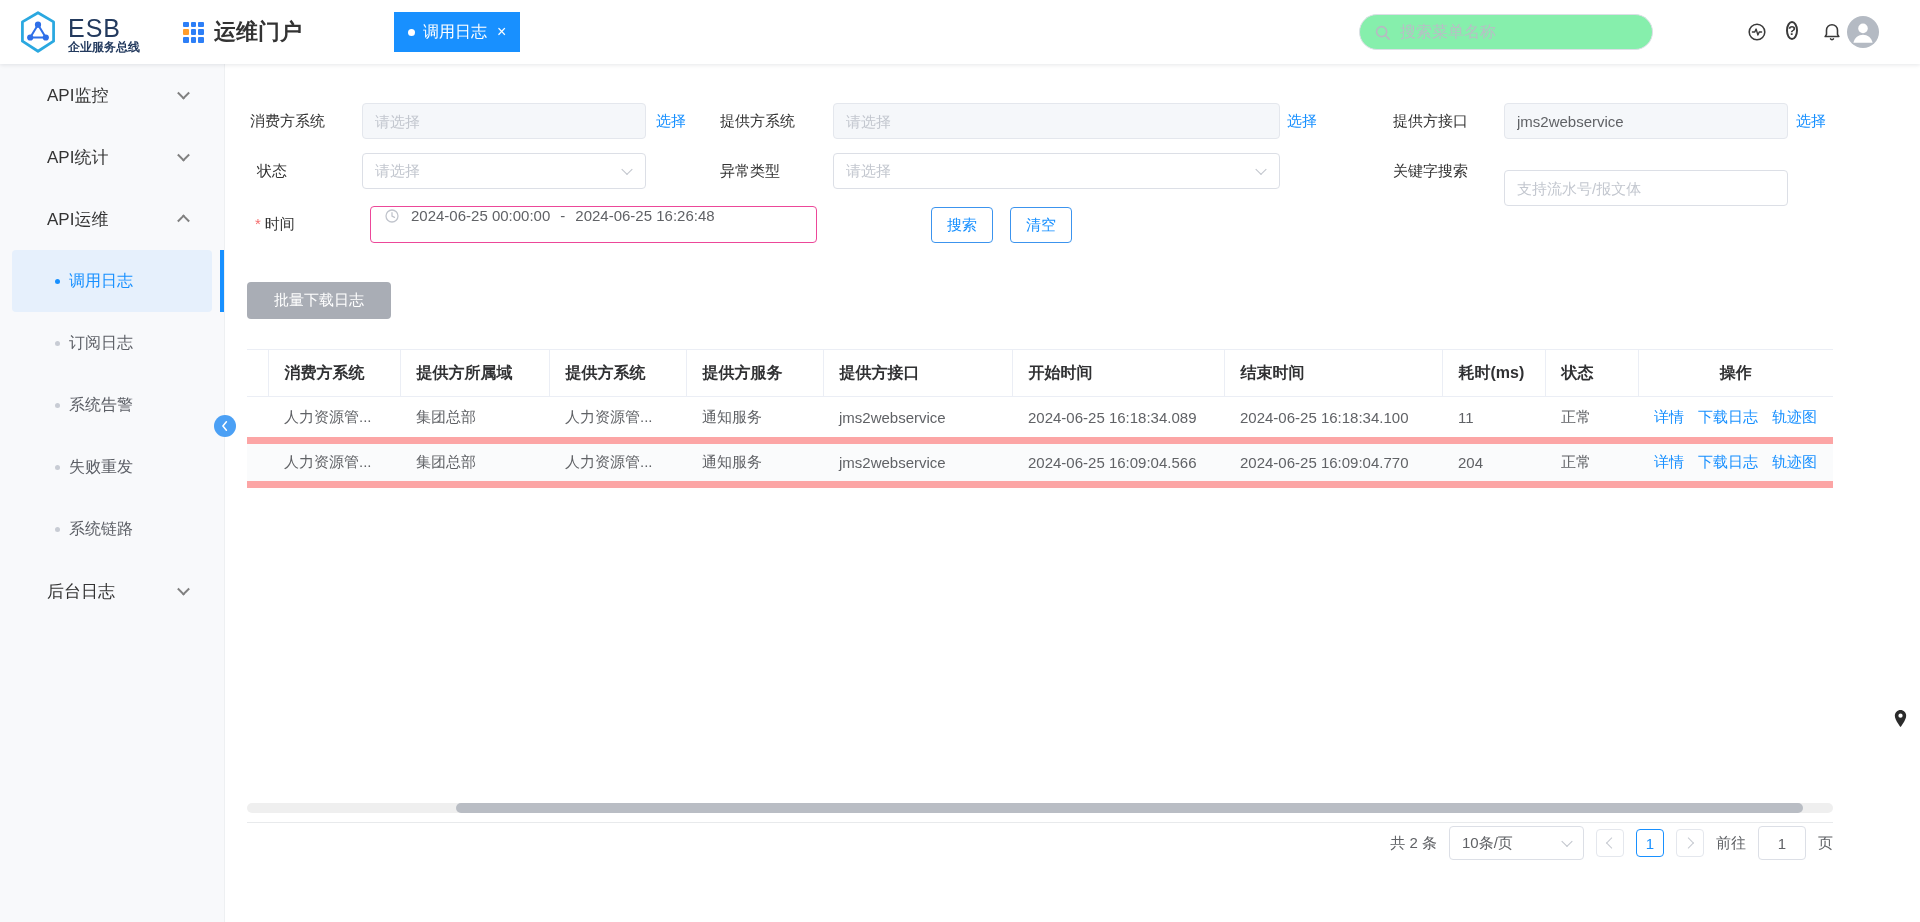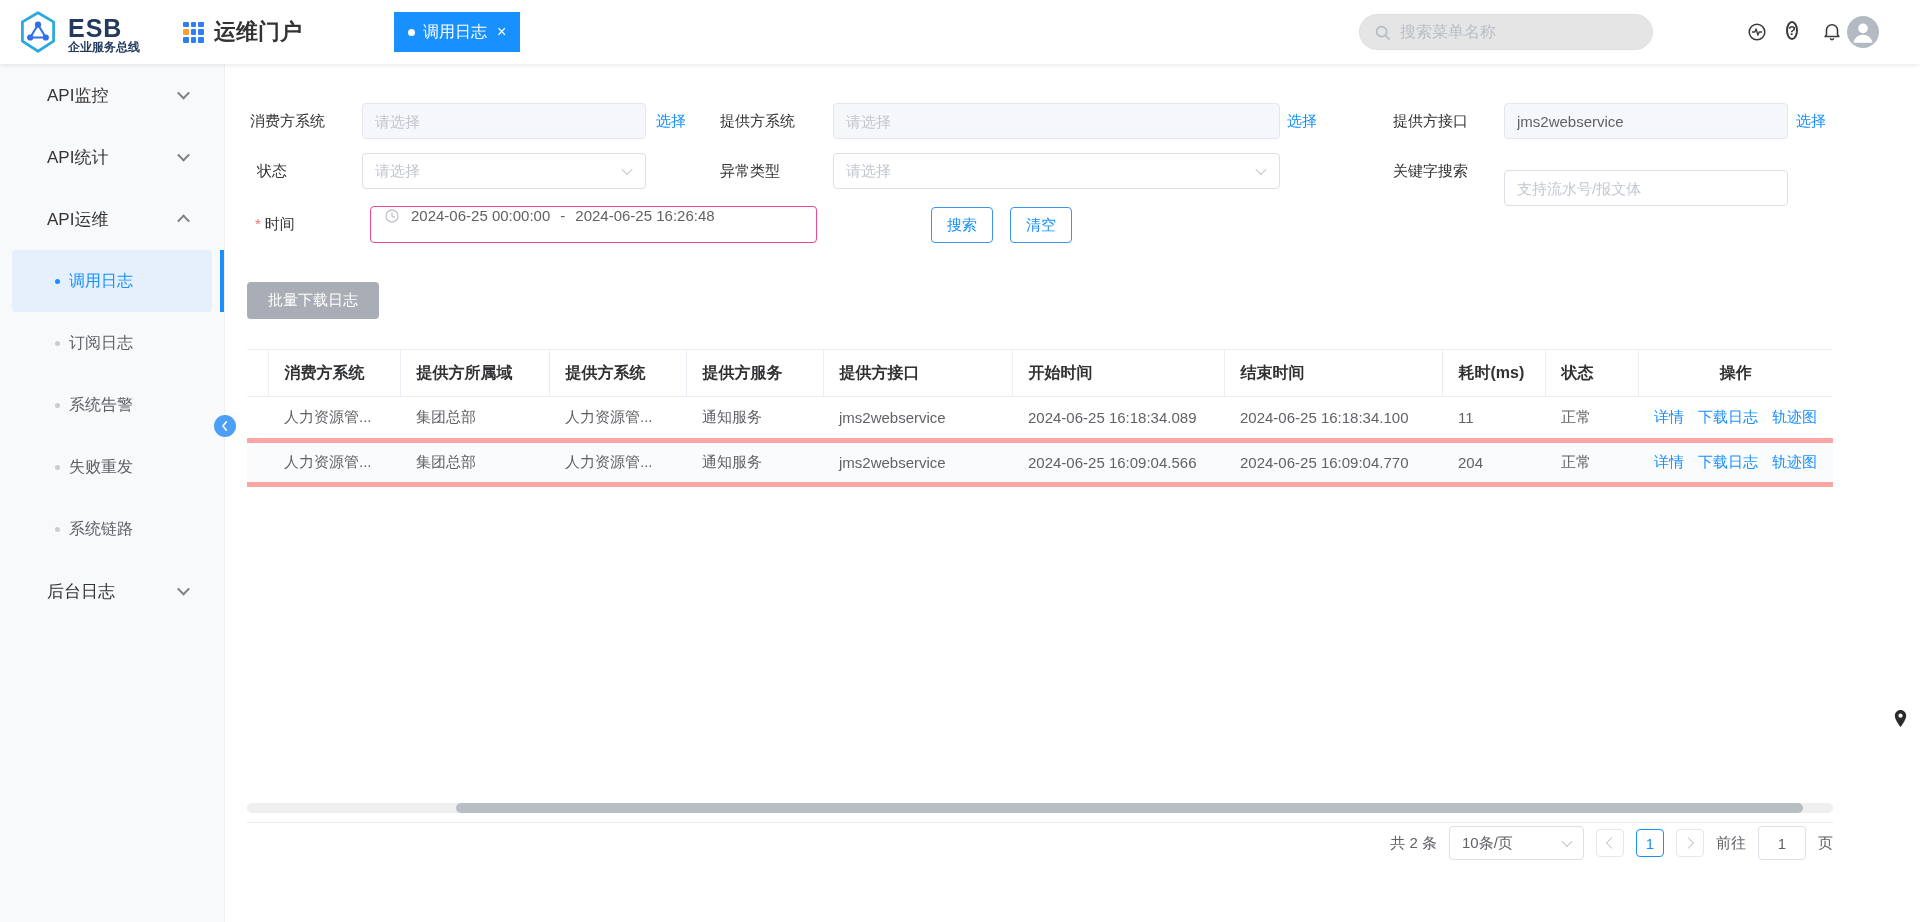--- a/index.html
+++ b/index.html
@@ -4,33 +4,33 @@
 <style>
   * { margin:0; padding:0; box-sizing:border-box; }
   html,body { width:1920px; height:922px; overflow:hidden; background:#fff;
     font-family:"Liberation Sans","DejaVu Sans",sans-serif; color:#333; }
 
   
   .header { position:absolute; top:0; left:0; width:1920px; height:64px; background:#fff;
     box-shadow:0 1px 4px rgba(0,21,41,.10); z-index:30; }
   .logo-wrap { position:absolute; left:16px; top:10px; display:flex; align-items:center; }
   .logo-text { margin-left:8px; line-height:1.05; }
-  .logo-esb { font-size:25px; font-weight:bold; color:#233a5e; letter-spacing:1px; }
+  .logo-esb { font-size:25px; font-weight:normal; color:#233a5e; letter-spacing:1px; }
   .logo-sub { font-size:12px; font-weight:bold; color:#233a5e; }
   .portal-wrap { position:absolute; left:183px; top:0; height:64px; display:flex; align-items:center; }
   .grid-icon { width:21px; height:21px; display:grid; grid-template-columns:repeat(3,1fr); gap:2px; }
   .grid-icon i { background:#2d7ff7; border-radius:1px; }
   .grid-icon i.orange { background:#ff9d2d; }
   .portal-title { font-size:22px; font-weight:bold; color:#333; margin-left:10px; }
   .tab { position:absolute; left:394px; top:12px; height:40px; background:#1890ff; color:#fff;
     display:flex; align-items:center; padding:0 14px; font-size:16px; }
   .tab-dot { width:7px; height:7px; border-radius:50%; background:#fff; margin-right:8px; }
   .tab-close { margin-left:10px; font-size:16px; cursor:pointer; }
   .hdr-search { position:absolute; left:1359px; top:14px; width:294px; height:36px;
-    border:1px solid #dcdfe6; border-radius:18px; background:#e5e5e5; }
+    border:1px solid #dcdfe6; border-radius:18px; background:#86efac; }
   .hdr-search svg { position:absolute; left:12px; top:7px; }
   .hdr-search input { position:absolute; left:40px; top:1px; width:240px; height:32px; border:none;
     outline:none; font-size:16px; color:#606266; background:transparent; font-family:inherit; }
   .hdr-search input::placeholder { color:#b9bdc6; }
   .hdr-ico { position:absolute; top:21px; width:22px; height:22px; cursor:pointer; }
   .help-circle { border:2px solid #3a3a3a; border-radius:50%; width:21px; height:21px;
     font-size:13px; font-weight:bold; color:#3a3a3a; text-align:center; line-height:17px; }
   .avatar { position:absolute; left:1847px; top:16px; width:32px; height:32px; border-radius:50%;
     background:#b4bac3; overflow:hidden; cursor:pointer; }
 
@@ -63,31 +63,31 @@
   .link { position:absolute; height:36px; line-height:36px; font-size:15px; color:#1890ff; cursor:pointer; text-decoration:none; }
   .sel { position:absolute; height:36px; border:1px solid #dcdfe6; background:#fff; border-radius:4px;
     display:flex; align-items:center; padding:0 12px; font-size:15px; color:#c3c7cf; cursor:pointer; }
   .sel .caret { position:absolute; right:14px; top:50%; width:8px; height:8px;
     border-right:1.7px solid #c0c4cc; border-bottom:1.7px solid #c0c4cc; transform:translateY(-70%) rotate(45deg); }
   .daterange { position:absolute; left:145px; top:142px; width:447px; height:37px; border:1px solid #ec4899;
     border-radius:4px; background:#fff; display:flex; align-items:flex-start; padding:0 12px; gap:10px;
     font-size:15px; color:#606266; cursor:pointer; }
   .btn-plain { position:absolute; width:62px; height:36px; border:1px solid #3c94ee; border-radius:4px;
     background:#fff; color:#1890ff; font-size:15px; cursor:pointer; font-family:inherit; }
-  .btn-batch { position:absolute; left:22px; top:218px; width:132px; height:37px; border:none; border-radius:4px;
+  .btn-batch { position:absolute; left:22px; top:218px; width:144px; height:37px; border:none; border-radius:4px;
     background:#a9adb5; color:#fff; font-size:15px; cursor:pointer; font-family:inherit; }
 
   
   .tbl-wrap { position:absolute; left:22px; top:285px; width:1586px; }
   table { width:1586px; border-collapse:collapse; table-layout:fixed; }
   thead th { height:47px; font-size:16px; font-weight:bold; color:#303133; text-align:left; padding:0 0 0 16px;
     border-top:1px solid #ebeef5; border-bottom:1px solid #ebeef5; border-left:1px solid #ebeef5; background:#fff; }
   thead th:first-child { border-left:none; }
   thead th.ops-col { text-align:center; padding-left:0; }
-  tbody td { height:44px; font-size:15px; color:#606266; padding:0 0 0 16px; border-bottom:5px solid #fca5a5;
+  tbody td { height:44px; font-size:15px; color:#606266; padding:0 0 0 16px; border-bottom:7px solid #fca5a5;
     white-space:nowrap; overflow:hidden;margin-top:40px; }
   tbody tr.stripe td { background:#fafbfc; }
   td.ops { text-align:center; padding-left:0; }
   td.ops a { color:#1890ff; text-decoration:none; font-size:15px; margin:0 7px; cursor:pointer; }
 
   .hscroll-track { position:absolute; left:22px; top:739px; width:1586px; height:10px; border-radius:5px; background:#efefef; }
   .hscroll-thumb { position:absolute; left:209px; top:0; width:1347px; height:10px; border-radius:5px; background:#b9bdc4; cursor:grab; }
   .sep-line { position:absolute; left:22px; top:758px; width:1586px; border-top:1px solid #e8eaec; }
 
   

